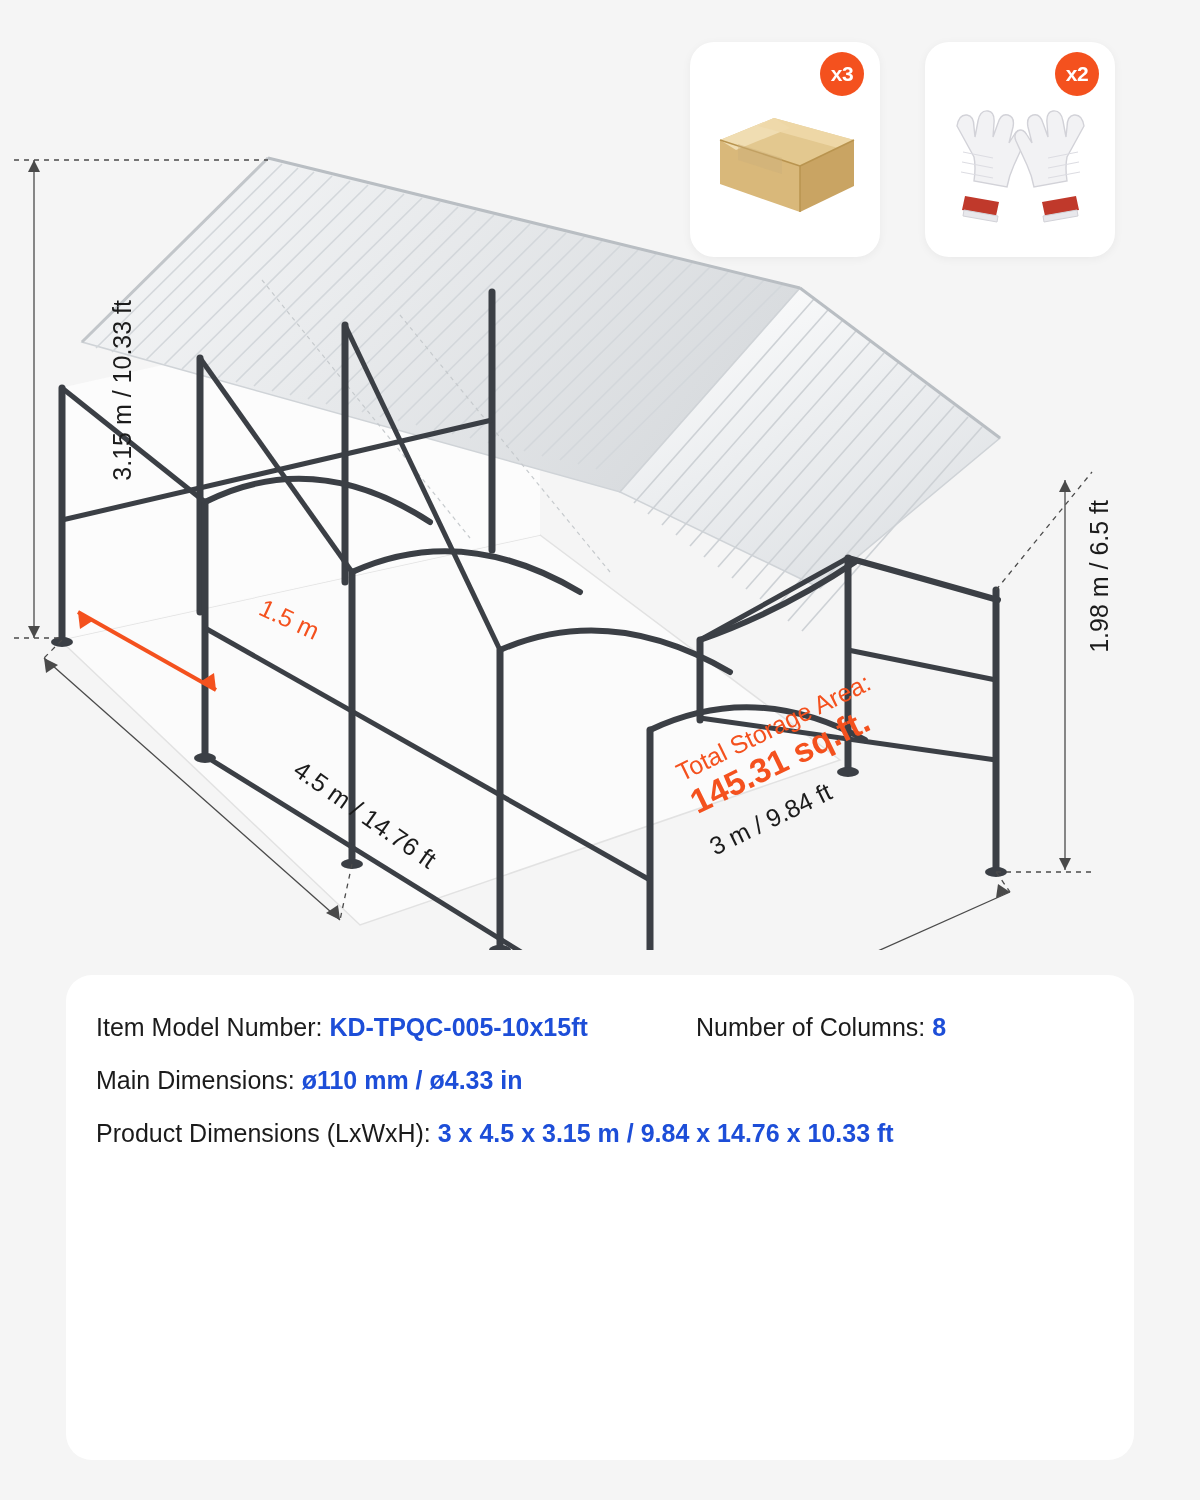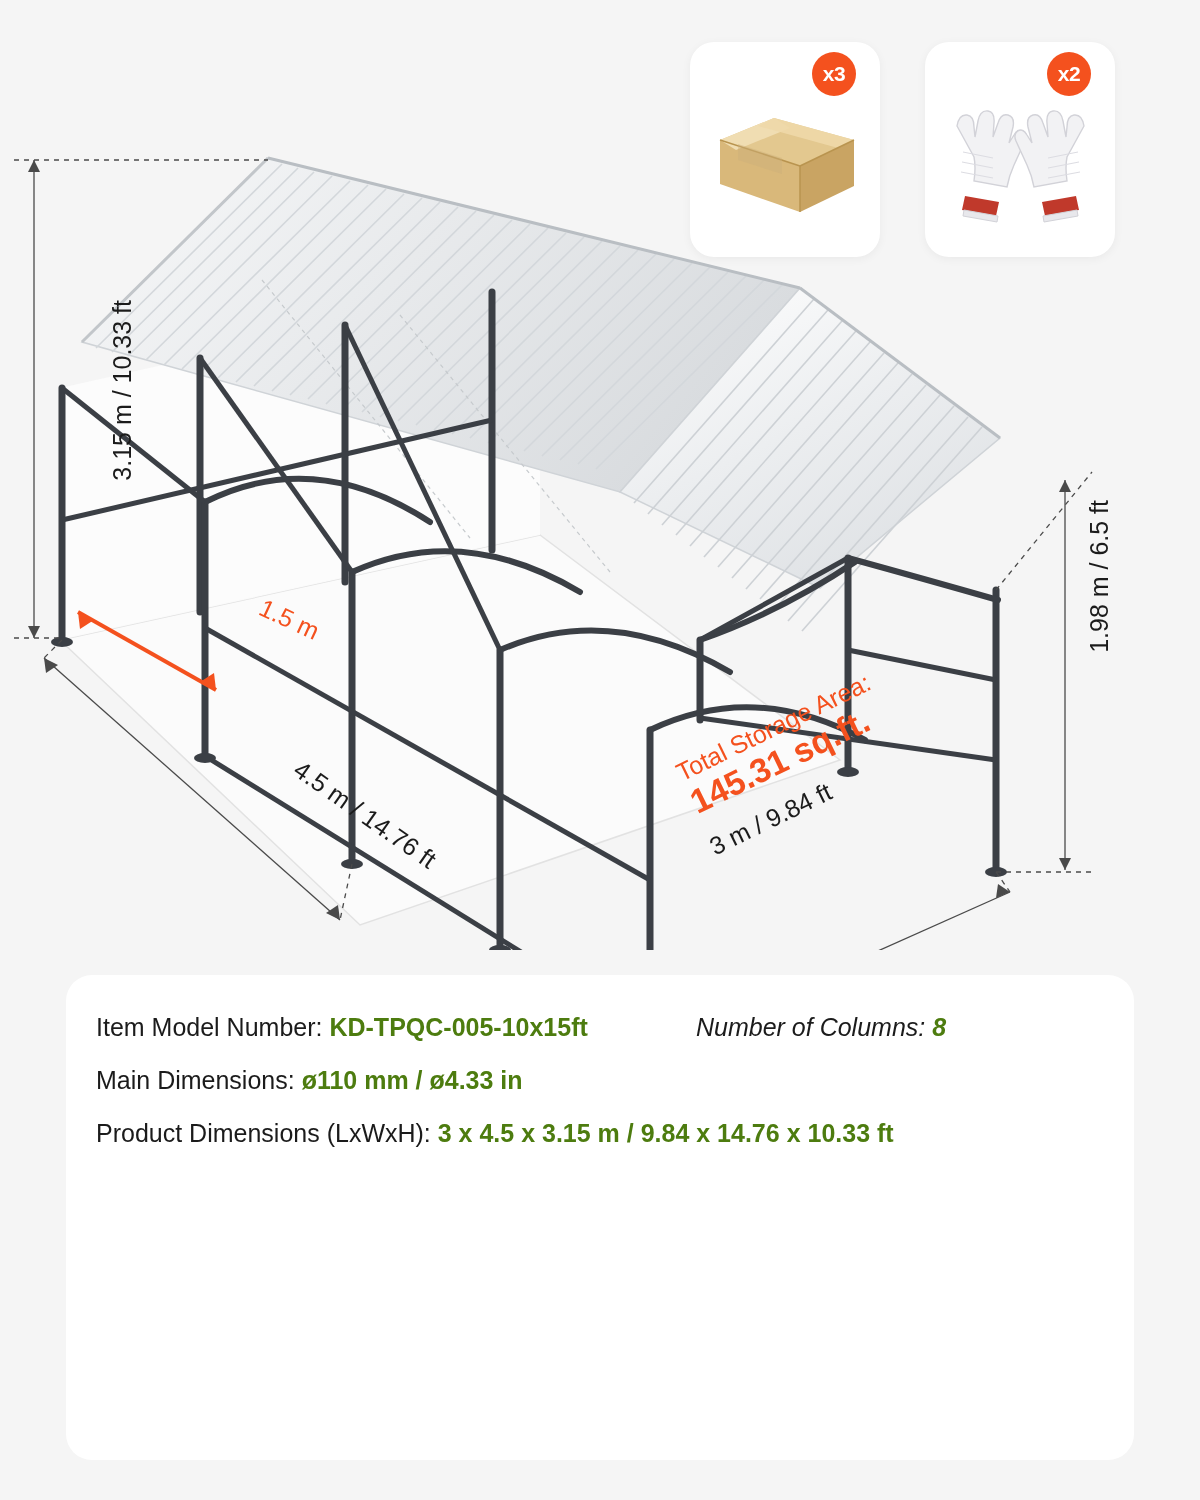--- a/index.html
+++ b/index.html
@@ -18,21 +18,21 @@
   .badge {
     position:absolute;
     width:190px; height:215px;
     background:#ffffff;
     border-radius:24px;
     box-shadow:0 2px 10px rgba(0,0,0,0.05);
   }
   .badge.box { left:690px; top:42px; }
   .badge.gloves { left:925px; top:42px;text-align:right; }
   .qty {
-    position:absolute; right:24px; top:10px;
+    position:absolute; right:16px; top:10px;
     width:44px; height:44px; border-radius:50%;
     background:#f4511e; color:#fff;
     font-size:21px; font-weight:bold;
     display:flex; align-items:center; justify-content:center;
     letter-spacing:-0.5px;
   }
 
   
   .carton { position:absolute; left:22px; top:58px; width:150px; height:120px; }
 
@@ -96,23 +96,23 @@
   }
   .spec-rows { padding:26px 30px 0 30px; }
   .row { display:flex; }
   .cellline {
     font-size:25px;
     line-height:1.0;
     padding:14px 0 14px 0;
     white-space:nowrap;
   }
   .c-left { width:600px; }
-  .c-right { flex:1;font-style:italic; }
+  .c-right { flex:1; }
   .lbl { color:#1b1b1b;text-align:center; }
-  .val { color:#4d7c0f; font-weight:bold; }
+  .val { color:#1d4ed8; font-weight:bold; }
   .full { width:100%; }
 </style>
 </head>
 <body>
 
 <div class="stage">
 
   <div class="badge box">
     <div class="qty">x3</div>
     <svg class="carton" viewBox="0 0 150 120">

